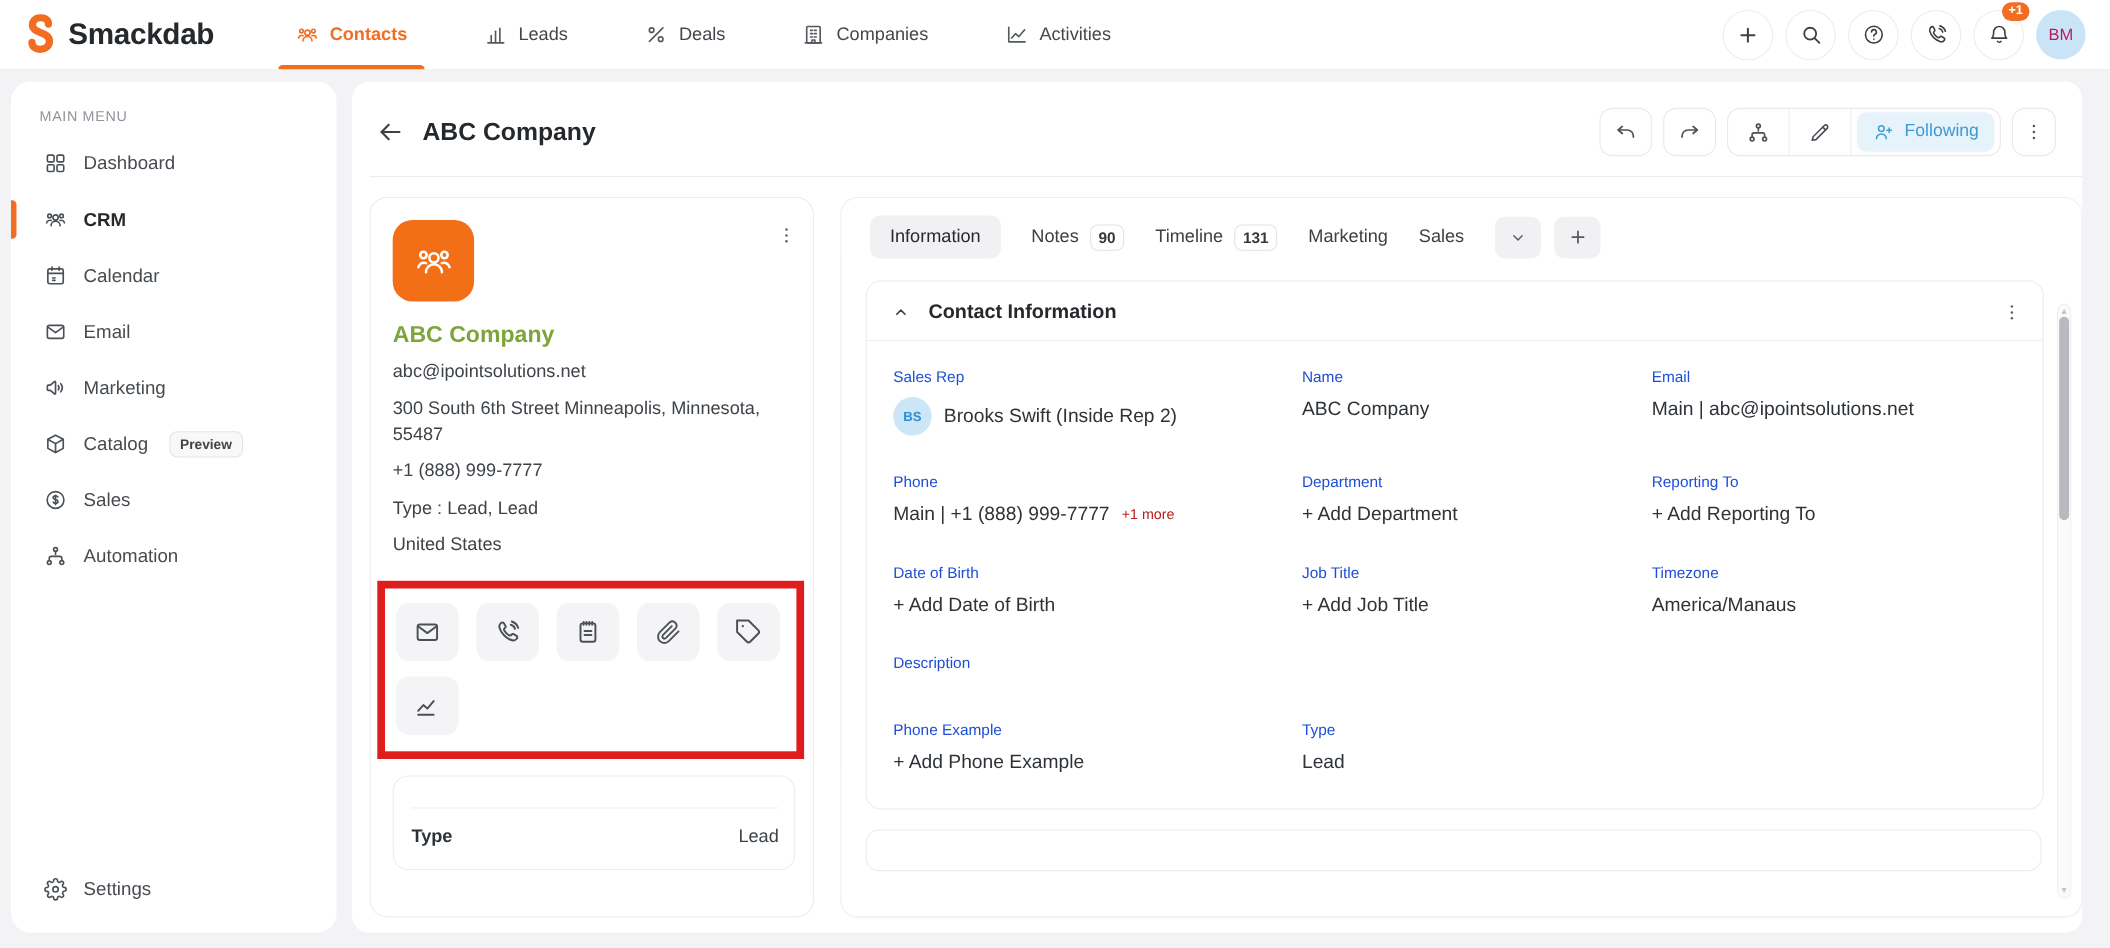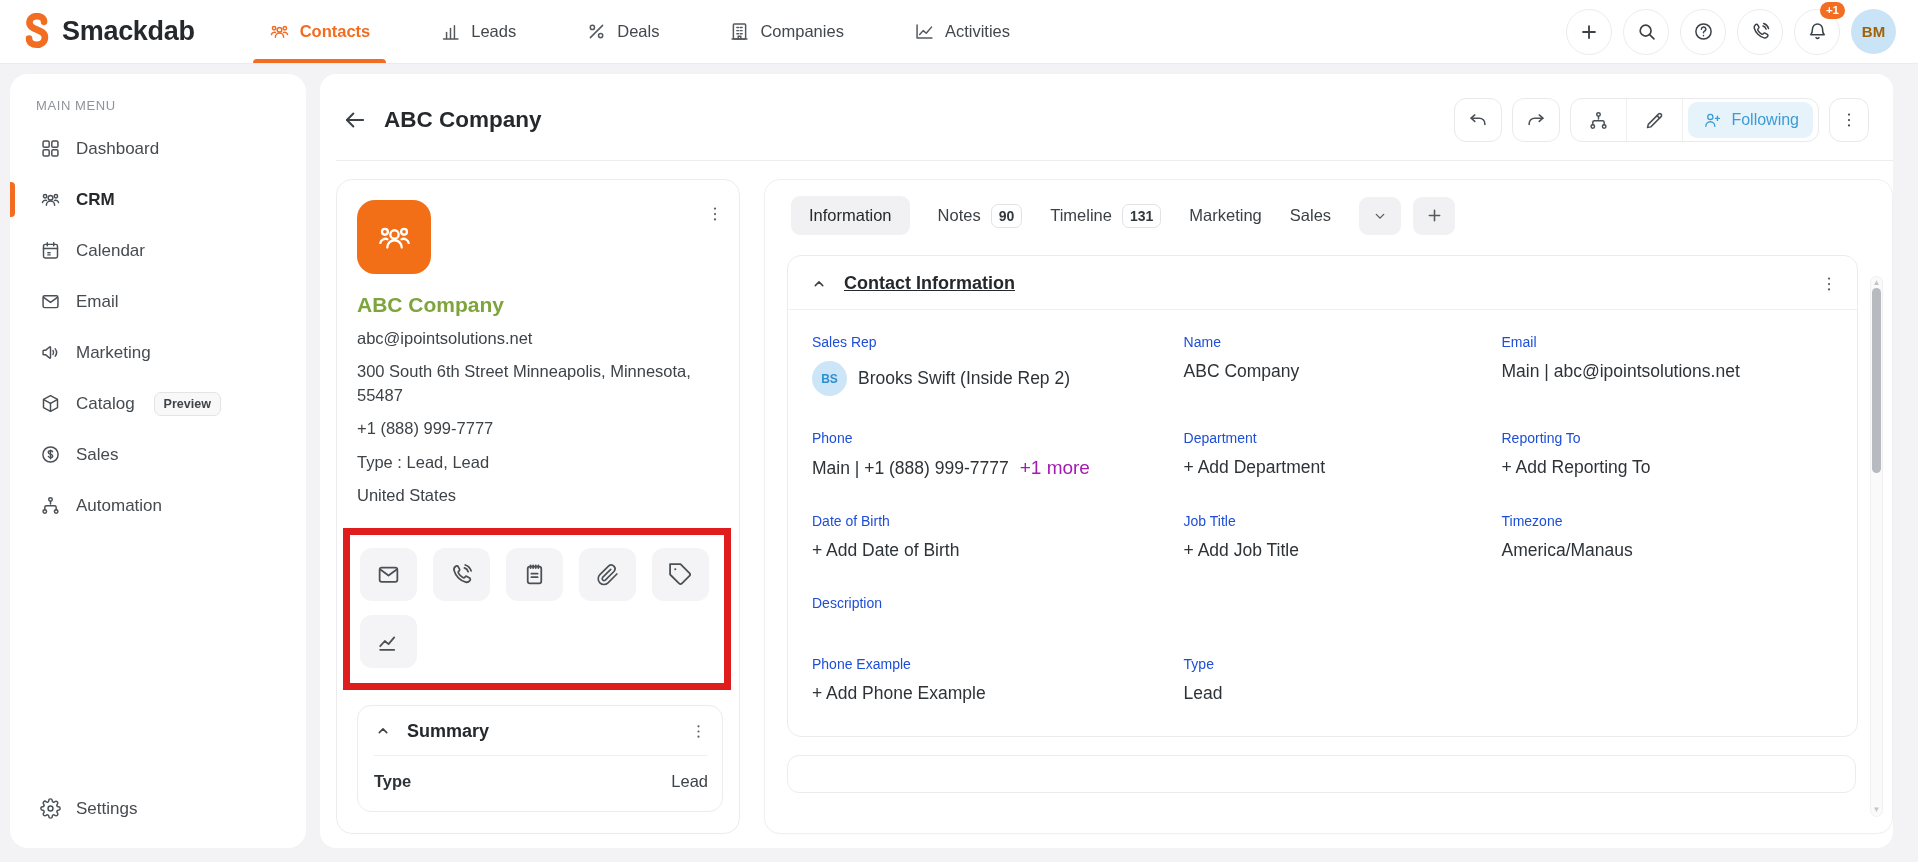--- a/index.html
+++ b/index.html
@@ -17,21 +17,21 @@
   .nav { display: flex; align-items: center; gap: 70px; margin-left: 74px; height: 100%; }
   .nav-item { position: relative; display: flex; align-items: center; gap: 10px; font-size: 16.5px; color: #43484d; height: 100%; cursor: pointer; }
   .nav-item .nico { color: #54595e; }
   .nav-item.active { color: #f26c21; font-weight: 600; }
   .nav-item.active .nico { color: #f26c21; }
   .nav-item.active::after { content: ""; position: absolute; left: -16px; right: -16px; bottom: 0; height: 4px; background: #f26c21; border-radius: 4px 4px 0 0; }
   .topbar-right { margin-left: auto; display: flex; align-items: center; gap: 11px; }
   .round-btn { width: 46px; height: 46px; border-radius: 50%; border: 1px solid #ececee; background: #fff; display: flex; align-items: center; justify-content: center; color: #3c4146; cursor: pointer; }
   .bell-wrap { position: relative; }
   .notif-badge { position: absolute; top: -7px; right: -5px; background: #f26c21; color: #fff; font-size: 11.5px; font-weight: 700; border-radius: 999px; padding: 3px 6px; line-height: 1; }
-  .user-avatar { width: 45px; height: 45px; border-radius: 50%; background: #c9e4f6; color: #a16207; font-size: 15px; font-weight: 700; display: flex; align-items: center; justify-content: center; cursor: pointer; }
+  .user-avatar { width: 45px; height: 45px; border-radius: 50%; background: #c9e4f6; color: #be185d; font-size: 15px; font-weight: 400; display: flex; align-items: center; justify-content: center; cursor: pointer; }
 
   
   .page { flex: 1; display: flex; gap: 14px; padding: 10px 25px 14px 10px; min-height: 0; }
 
   
   .sidebar { width: 296px; background: #fff; border-radius: 18px; padding: 24px 0 14px; display: flex; flex-direction: column; flex: none; }
   .menu-label { font-size: 13px; color: #8f949a; letter-spacing: 0.6px; margin: 0 0 10px 26px; }
   .side-item { position: relative; display: flex; align-items: center; gap: 15px; height: 51px; padding-left: 30px; font-size: 17px; color: #464b50; cursor: pointer; }
   .side-item .sico { color: #4b5056; flex: none; }
   .side-item.active { color: #26292c; font-weight: 700; }
@@ -80,28 +80,28 @@
   .right-panel { flex: 1; border: 1px solid #f0f0f2; border-radius: 16px; background: #fff; position: relative; padding: 16px 34px 0 22px; min-width: 0; display: flex; flex-direction: column; box-shadow: 0 1px 2px rgba(0,0,0,0.02); }
   .tabs { display: flex; align-items: center; gap: 28px; padding-left: 4px; flex: none; }
   .tab { display: flex; align-items: center; gap: 10px; font-size: 16.5px; color: #3c4146; cursor: pointer; }
   .tab.active { background: #f1f1f3; border-radius: 9px; padding: 10px 18px; color: #26292c; }
   .tab-badge { font-size: 14px; font-weight: 600; color: #33383c; border: 1px solid #e2e2e5; border-radius: 7px; padding: 3px 7px; background: #fff; }
   .tab-btns { display: flex; align-items: center; gap: 12px; }
   .tab-sq-btn { width: 42px; height: 38px; border-radius: 9px; border: none; background: #f1f1f3; color: #54595e; display: flex; align-items: center; justify-content: center; cursor: pointer; }
 
   .ci-card { margin-top: 20px; border: 1px solid #ececee; border-radius: 14px; flex: none; }
   .ci-header { display: flex; align-items: center; gap: 16px; padding: 17px 18px 15px 22px; }
-  .ci-title { font-size: 18px; font-weight: 700; color: #26292c; text-decoration: underline; }
+  .ci-title { font-size: 18px; font-weight: 700; color: #26292c; }
   .ci-dots { margin-left: auto; border: none; background: transparent; color: #5a5f64; cursor: pointer; }
   .ci-divider { height: 1px; background: #f0f0f1; }
   .ci-grid { display: grid; grid-template-columns: 1.12fr 0.95fr 1.05fr; column-gap: 18px; row-gap: 34px; padding: 24px 24px 32px; }
   .field-label { font-size: 14px; color: #1d4ed8; margin-bottom: 11px; }
   .field-value { font-size: 17.5px; color: #2e3338; display: flex; align-items: center; gap: 11px; }
   .bs-avatar { width: 35px; height: 35px; border-radius: 50%; background: #cde6f7; color: #2e8fd0; font-size: 12px; font-weight: 700; display: flex; align-items: center; justify-content: center; flex: none; }
-  .more-link { color: #a21caf; font-size: 19px; cursor: pointer; white-space: nowrap; }
+  .more-link { color: #b91c1c; font-size: 13px; cursor: pointer; white-space: nowrap; }
   .field-desc { grid-column: 1 / -1; }
 
   .stub-card { margin: 18px 2px 0 0; height: 38px; border: 1px solid #ececee; border-radius: 12px; flex: none; }
 
   
   .v-scrollbar { position: absolute; top: 96px; bottom: 16px; right: 9px; width: 13px; background: #fafafb; border: 1px solid #f0f0f1; border-radius: 7px; }
   .v-thumb { position: absolute; top: 11px; left: 1px; width: 9px; height: 185px; background: #b7babe; border-radius: 5px; cursor: pointer; }
   .v-arrow { position: absolute; left: 0; width: 100%; text-align: center; font-size: 8px; color: #c3c6c9; line-height: 1; }
   .v-arrow.up { top: 2px; } .v-arrow.down { bottom: 2px; }
 </style>
@@ -476,33 +476,20 @@
                   <span>
                     <svg class="ic" width="25" height="25" viewBox="0 0 24 24">
                       <path d="M4 16.5l4.5-5 3.5 3 5.5-6.5"></path>
                       <path d="M4 20h13.5"></path>
                     </svg>
                   </span>
                 </button>
             </div>
 
             <section class="summary-card">
-              <div class="s-header">
-                <span class="s-chevron">
-                    <svg class="ic" width="18" height="18" viewBox="0 0 24 24" style="stroke-width:2">
-                      <path d="M7 14.2l5-5 5 5"></path>
-                    </svg>
-                  </span>
-                <span class="s-title">Summary</span>
-                <button class="s-dots"><span><svg width="19" height="19" viewBox="0 0 24 24" fill="currentColor">
-                        <circle cx="12" cy="5.5" r="1.35"></circle>
-                        <circle cx="12" cy="12" r="1.35"></circle>
-                        <circle cx="12" cy="18.5" r="1.35"></circle>
-                      </svg></span></button>
-              </div>
               <div class="s-divider"></div>
               <div class="s-row">
                 <span class="s-row-label">Type</span>
                 <span class="s-row-value">Lead</span>
               </div>
             </section>
           </section>
         </div>
 
         <section class="right-panel">

